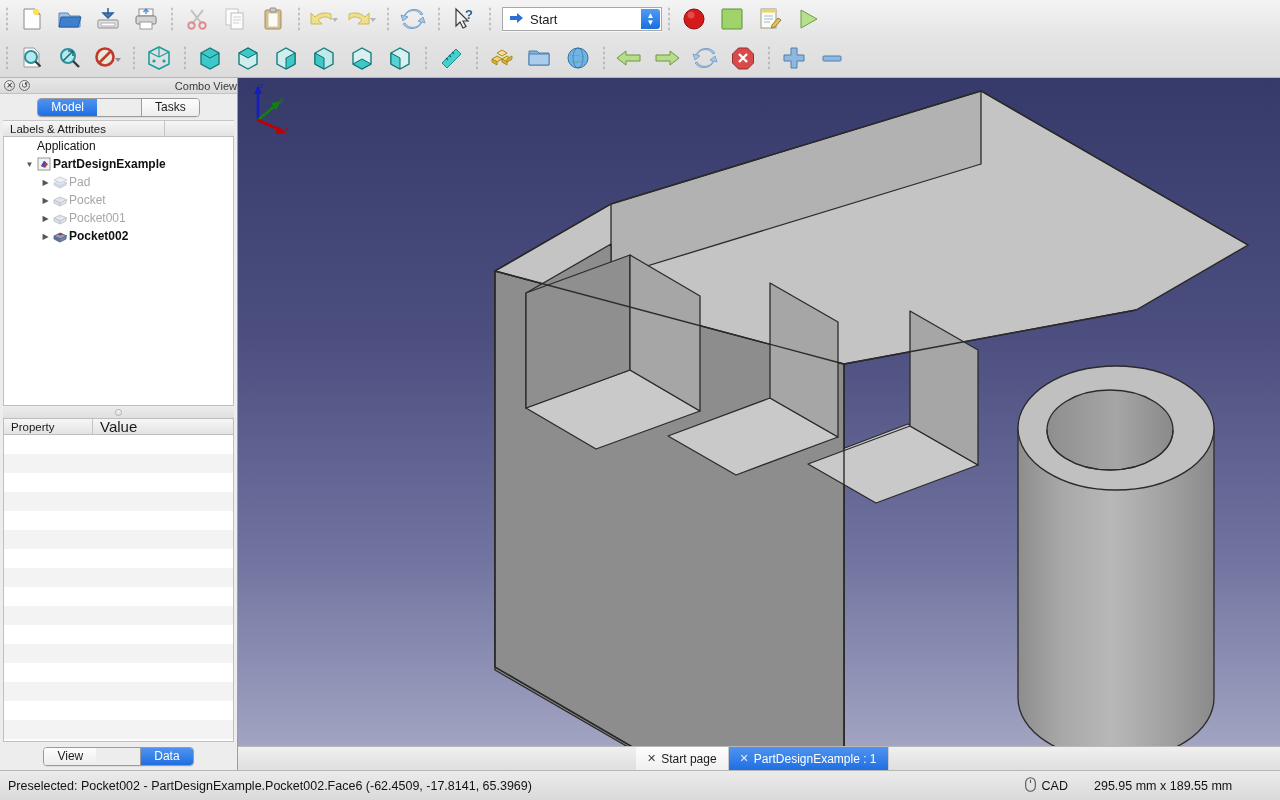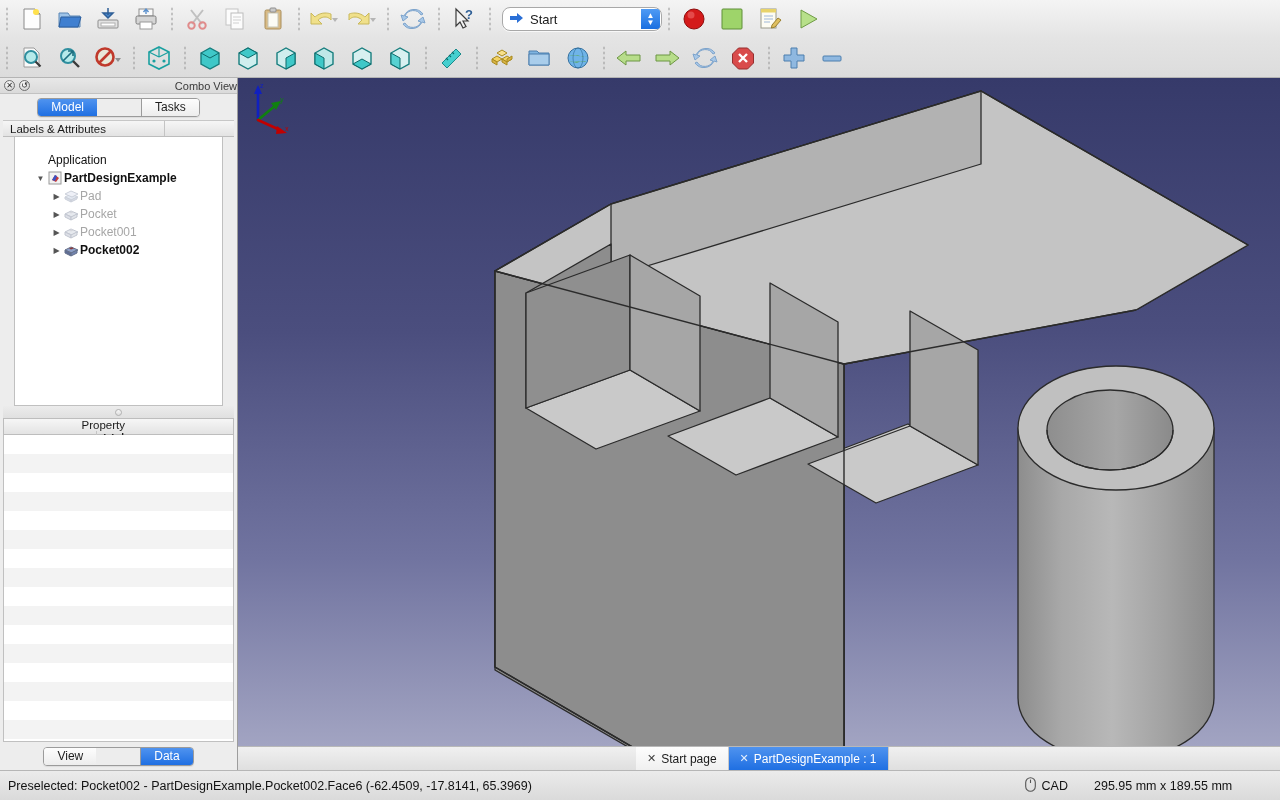--- a/index.html
+++ b/index.html
@@ -28,21 +28,21 @@
   }
   .tb-btn {
     width: 38px; height: 34px;
     display: flex; align-items: center; justify-content: center;
     border-radius: 3px; position: relative;
   }
   .tb-btn svg { display: block; }
 
   .wb-combo {
     height: 24px; width: 160px; margin-left: 6px;
-    background: #fff; border: 1px solid #a8a8a8; border-radius: 8px;
+    background: #fff; border: 1px solid #a8a8a8; border-radius: 0;
     display: flex; align-items: center; position: relative;
     box-shadow: 0 1px 0 rgba(255,255,255,.7);
   }
   .wb-combo .wb-ico { margin: 0 6px 0 7px; }
   .wb-combo .wb-label { font-size: 13px; color: #1a1a1a; }
   .wb-stepper {
     position: absolute; right: 1px; top: 1px; bottom: 1px; width: 19px;
     background: linear-gradient(to bottom, #4f9bf5, #1a6fe0);
     border-radius: 0 3px 3px 0;
     display: flex; flex-direction: column; align-items: center; justify-content: center;
@@ -91,22 +91,22 @@
   .tree-header {
     height: 17px; background: linear-gradient(to bottom, #f6f6f6, #e3e3e3);
     border-top: 1px solid #c7c7c7; border-bottom: 1px solid #bdbdbd;
     display: flex; align-items: center;
     margin: 0 3px;
   }
   .th-col1 { flex: 1; padding-left: 7px; font-size: 11.5px; color: #1a1a1a; }
   .th-col2 { width: 70px; border-left: 1px solid #c4c4c4; height: 100%; }
 
   .tree {
-    flex: 1; background: #fff; margin: 0 14px; border: 1px solid #c0c0c0; border-top: none;
-    overflow: hidden; padding-top: 14px;
+    flex: 1; background: #fff; margin: 0 3px; border: 1px solid #c0c0c0; border-top: none;
+    overflow: hidden; padding-top: 0;
   }
   .tree-row { height: 18px; display: flex; align-items: center; font-size: 12px; }
   .tree-row .arrow {
     width: 11px; text-align: center; font-size: 8px; color: #555;
   }
   .tree-row .t-ico { width: 18px; display: flex; align-items: center; justify-content: center; }
   .tree-row .t-label { color: #111; }
   .tree-row.muted .t-label { color: #a6a6a6; }
   .tree-row.bold .t-label { font-weight: bold; text-align: center; }
 
@@ -115,21 +115,21 @@
     background: linear-gradient(to bottom, #ececec, #e0e0e0);
     display: flex; align-items: center; justify-content: center;
   }
   .splitter .grip {
     width: 7px; height: 7px; border: 1px solid #b0b0b0; border-radius: 50%;
     background: linear-gradient(to bottom, #f7f7f7, #dedede);
   }
 
   .prop-header {
     height: 17px; background: linear-gradient(to bottom, #f6f6f6, #e3e3e3);
-    border: 1px solid #bdbdbd; display: flex; align-items: center; margin: 0 3px; flex-direction: column;
+    border: 1px solid #bdbdbd; display: flex; align-items: center; margin: 0 3px;
   }
   .ph-col1 { width: 88px; padding-left: 7px; font-size: 11.5px; color: #1a1a1a; }
   .ph-col2 {
     flex: 1; padding-left: 7px; font-size: 15px; color: #1a1a1a;
     border-left: 1px solid #c4c4c4; height: 100%; display: flex; align-items: center;
   }
   .prop-body {
     height: 307px; margin: 0 3px; background: #fff;
     border: 1px solid #c0c0c0; border-top: none; overflow: hidden;
   }

